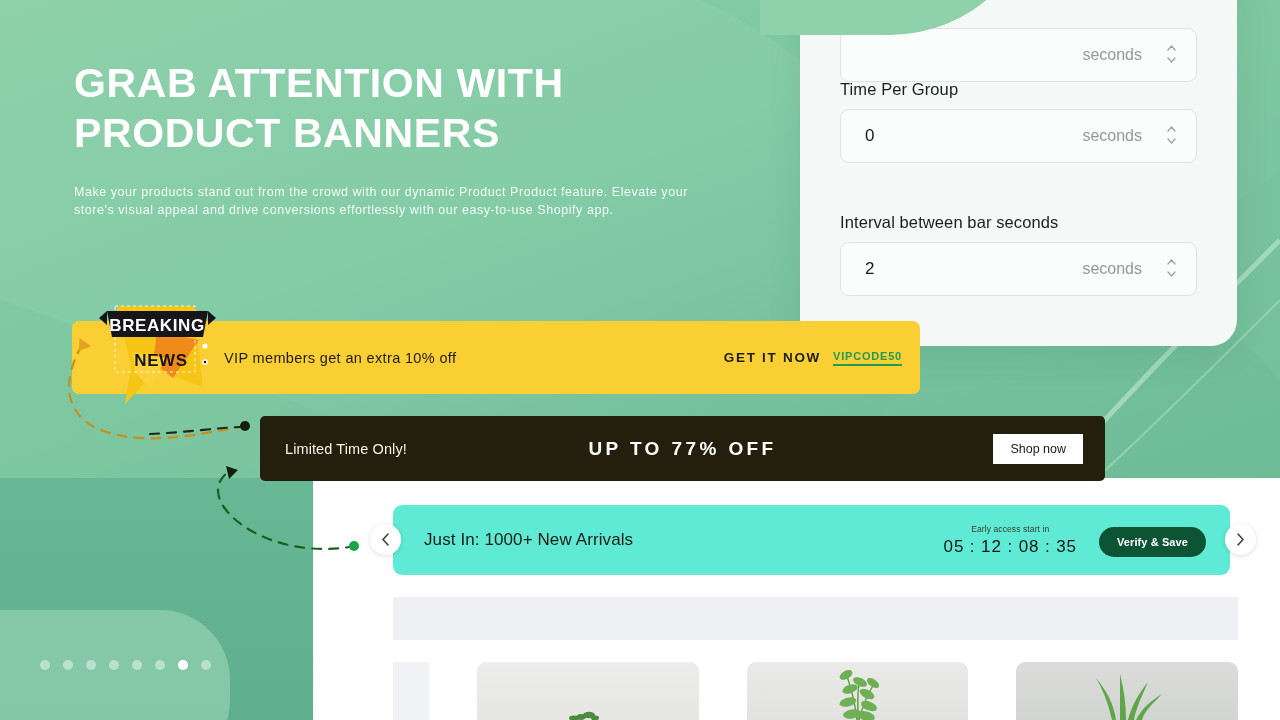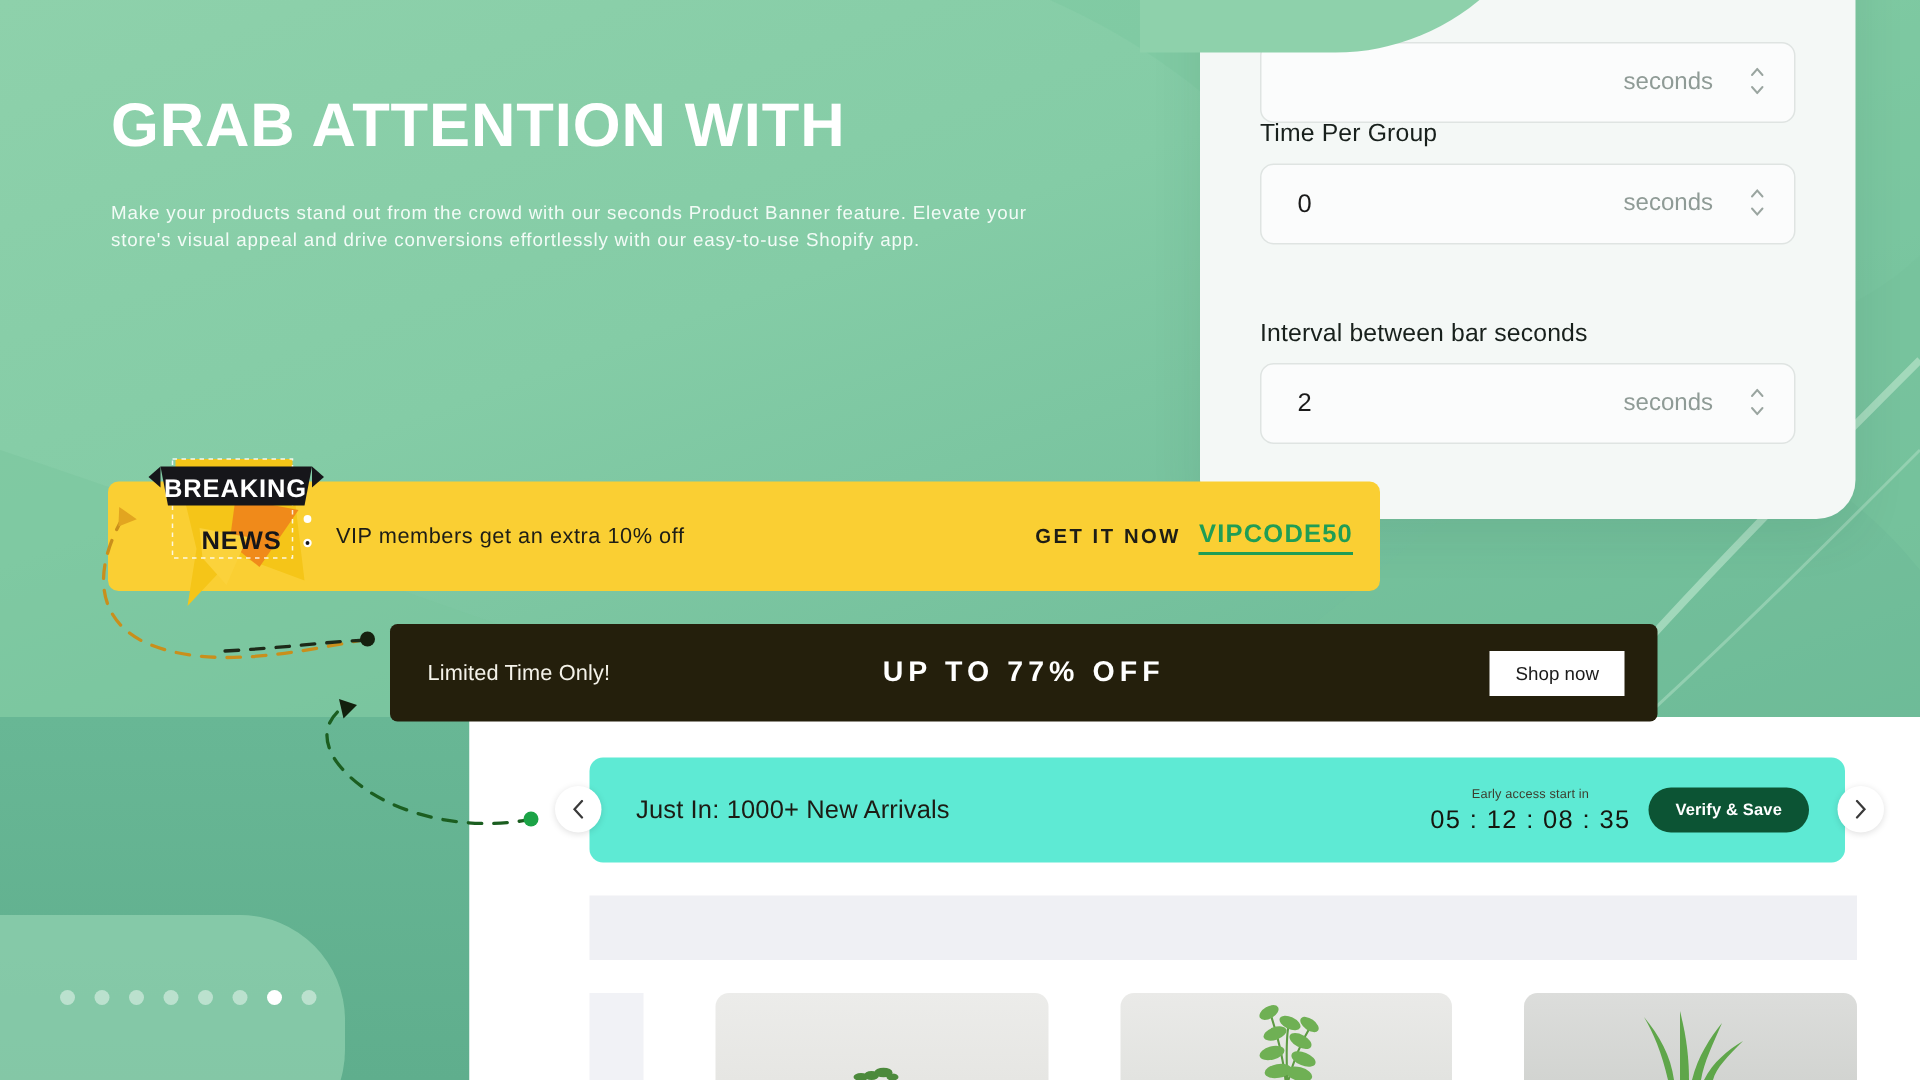--- a/index.html
+++ b/index.html
@@ -50,40 +50,40 @@
     justify-content:center;gap:3px;padding-right:10px;}
   .chev{width:9px;height:9px;}
   .chev svg{display:block;}
 
   
   .vip-banner{position:absolute;left:72px;top:321px;width:848px;height:73px;
     background:#facf33;border-radius:7px;z-index:8;display:flex;align-items:center;gap:40px;}
   .vip-text{font-size:14.5px;color:#1d1d16;letter-spacing:.35px;margin-left:152px;}
   .vip-right{margin-left:auto;margin-right:18px;display:flex;align-items:center;gap:12px;}
   .vip-cta{font-size:13.5px;color:#1d1d16;letter-spacing:1.7px;font-weight:600;}
-  .vip-code{font-size:17px;color:#1f9d55;letter-spacing:.8px;font-weight:600;
+  .vip-code{font-size:11px;color:#1f9d55;letter-spacing:.8px;font-weight:600;
     border-bottom:2px solid #1f9d55;padding-bottom:2px;}
 
   
   .news-badge{position:absolute;left:95px;top:292px;width:125px;height:125px;z-index:10;}
 
   
   .dark-banner{position:absolute;left:260px;top:416px;width:845px;height:65px;
     background:#241f0c;border-radius:5px;z-index:9;display:flex;align-items:center;}
   .db-left{font-size:14.5px;color:#f4f2e9;margin-left:25px;letter-spacing:.1px;}
   .db-mid{position:absolute;left:0;right:0;text-align:center;font-size:19px;color:#ffffff;
     font-weight:700;letter-spacing:3.4px;pointer-events:none;}
   .db-btn{margin-left:auto;margin-right:22px;background:#ffffff;color:#1b1b1b;
     font-size:12.5px;padding:8px 17px;z-index:2;}
 
   
   .cream-banner{position:absolute;left:393px;top:505px;width:837px;height:70px;
     background:#5eead4;border-radius:9px;z-index:8;display:flex;align-items:center;}
   .cream-title{font-size:17px;color:#1c1c14;margin-left:31px;letter-spacing:.1px;}
-  .cream-right{margin-left:auto;margin-right:24px;display:flex;align-items:center;gap:12px;}
+  .cream-right{margin-left:auto;margin-right:24px;display:flex;align-items:flex-end;gap:22px;}
   .cd-wrap{text-align:center;}
   .cd-label{font-size:8.5px;color:#3d3d2e;margin-bottom:3px;letter-spacing:.1px;}
   .cd-time{font-size:17px;color:#16160f;letter-spacing:.9px;}
   .verify-btn{background:#0c5434;color:#ffffff;font-size:11px;font-weight:600;
     padding:9px 18px;border-radius:18px;letter-spacing:.1px;}
   .nav-arrow{position:absolute;width:31px;height:31px;border-radius:50%;background:#ffffff;
     display:flex;align-items:center;justify-content:center;z-index:10;
     box-shadow:0 1px 5px rgba(0,0,0,.13);}
   .nav-prev{left:370px;top:524px;}
   .nav-next{left:1225px;top:524px;}
@@ -118,22 +118,23 @@
   <svg class="hero-wave" width="240" height="250" viewBox="0 0 240 250" style="left:1040px;top:230px;">
     <path d="M240,10 C170,80 90,160 20,240" stroke="#b2e0c6" stroke-width="5" fill="none" opacity="0.75"></path>
     <path d="M240,70 C180,130 120,190 60,245" stroke="#a8dabf" stroke-width="2" fill="none" opacity="0.6"></path>
   </svg>
 
   <div class="dot-blob"></div>
 
   <div class="headline">
     <h1>
       <span>GRAB ATTENTION WITH</span><br>
+      <span>PRODUCT BANNERS</span>
     </h1>
-    <p>Make your products stand out from the crowd with our seconds Product Banner feature. Elevate your store's visual appeal and drive conversions effortlessly with our easy-to-use Shopify app.</p>
+    <p>Make your products stand out from the crowd with our dynamic Product Product feature. Elevate your store's visual appeal and drive conversions effortlessly with our easy-to-use Shopify app.</p>
   </div>
 
   <div class="settings-panel">
 
     <div class="field" style="top:178px;">
       <div class="field-input">
         <span class="field-value"></span>
         <span class="field-unit">seconds</span>
         <span class="stepper">
           <span class="chev">

